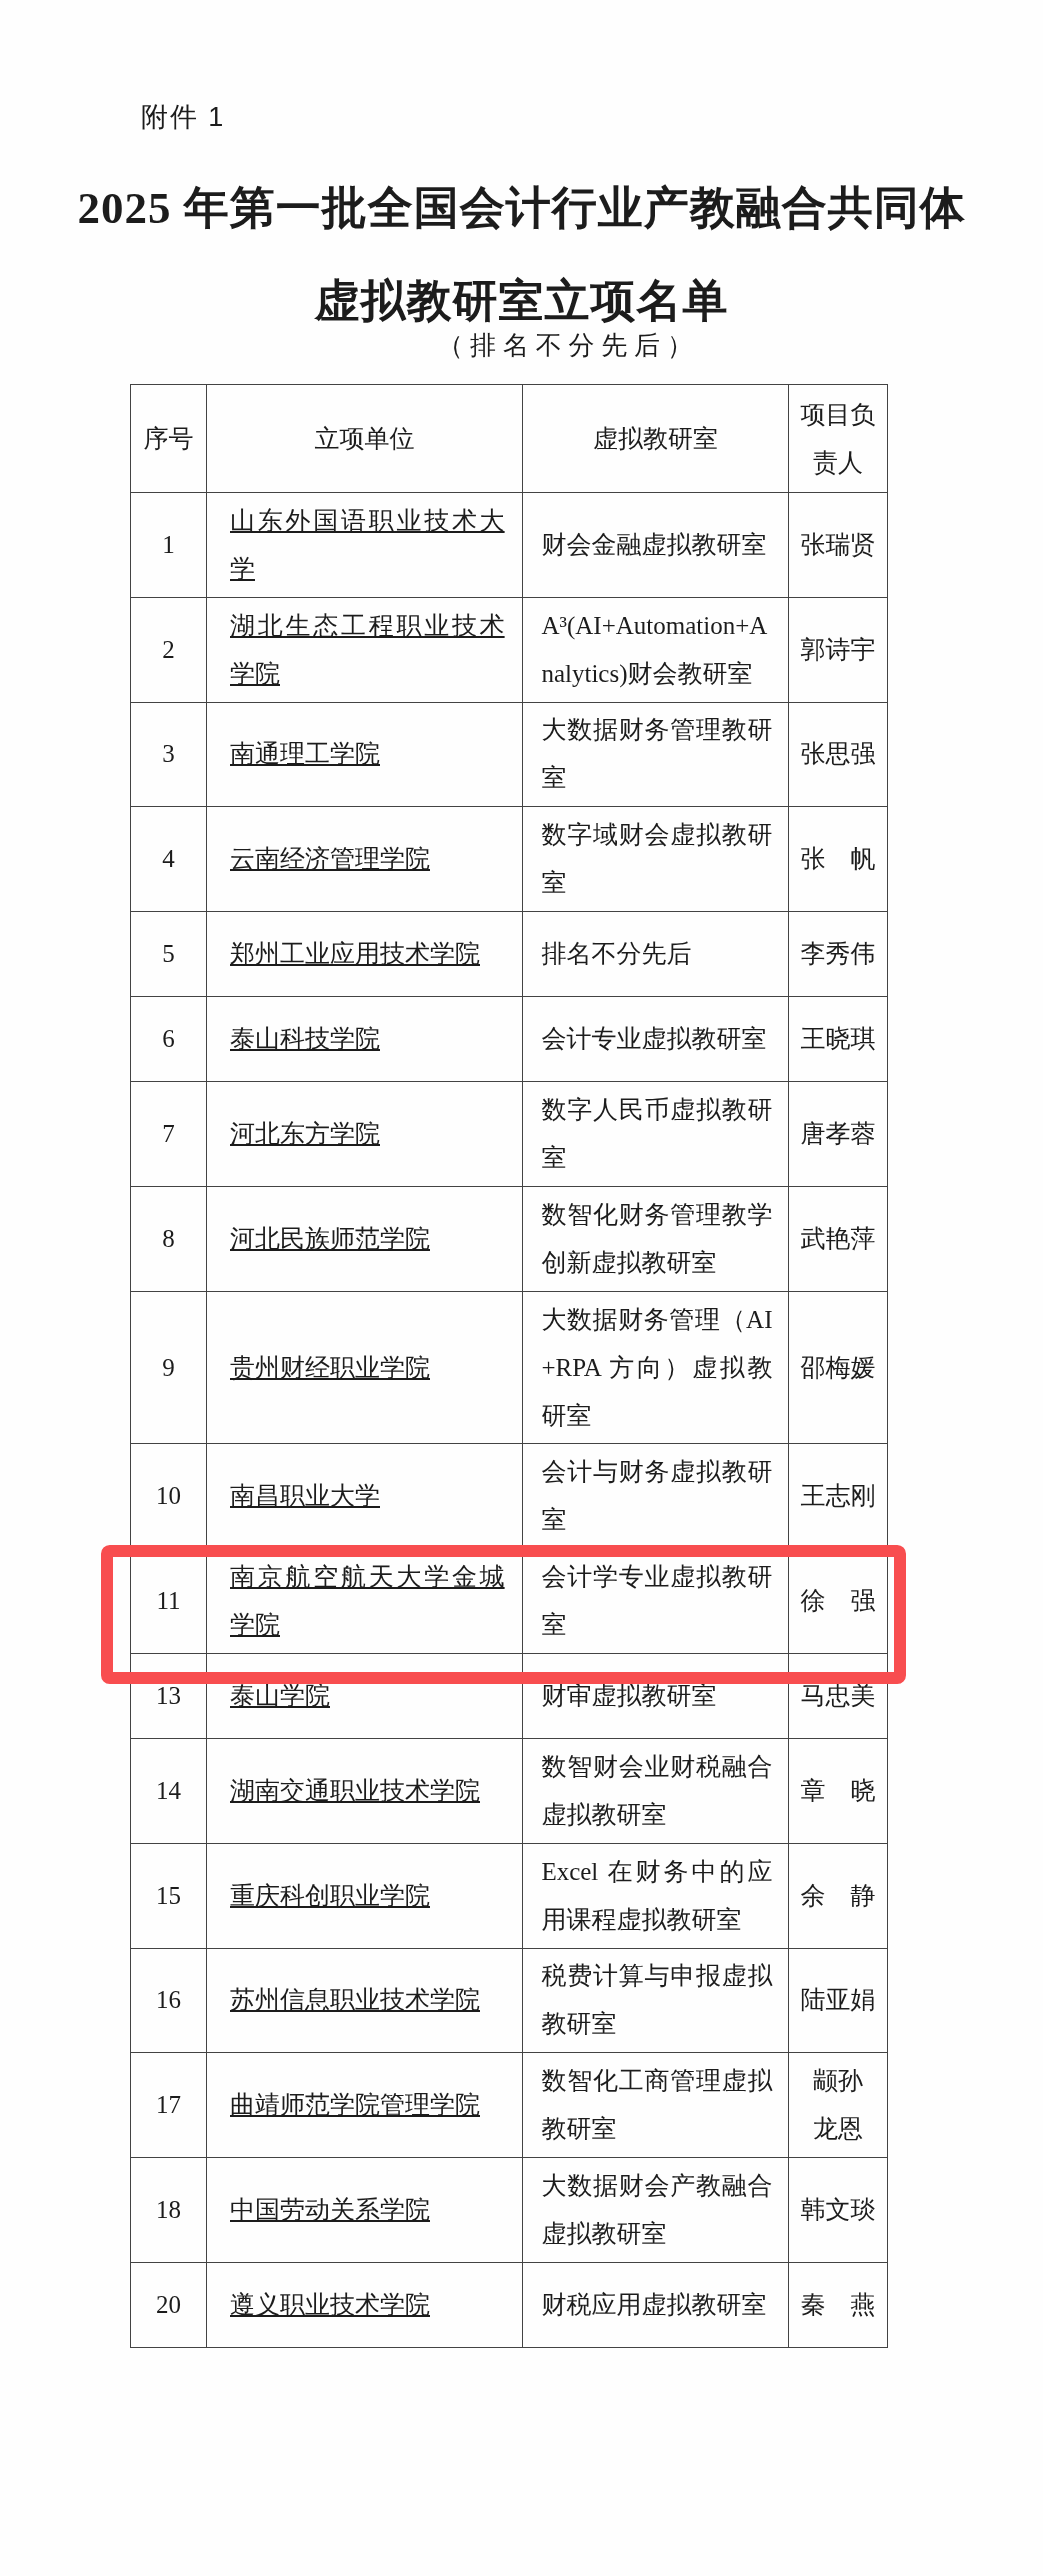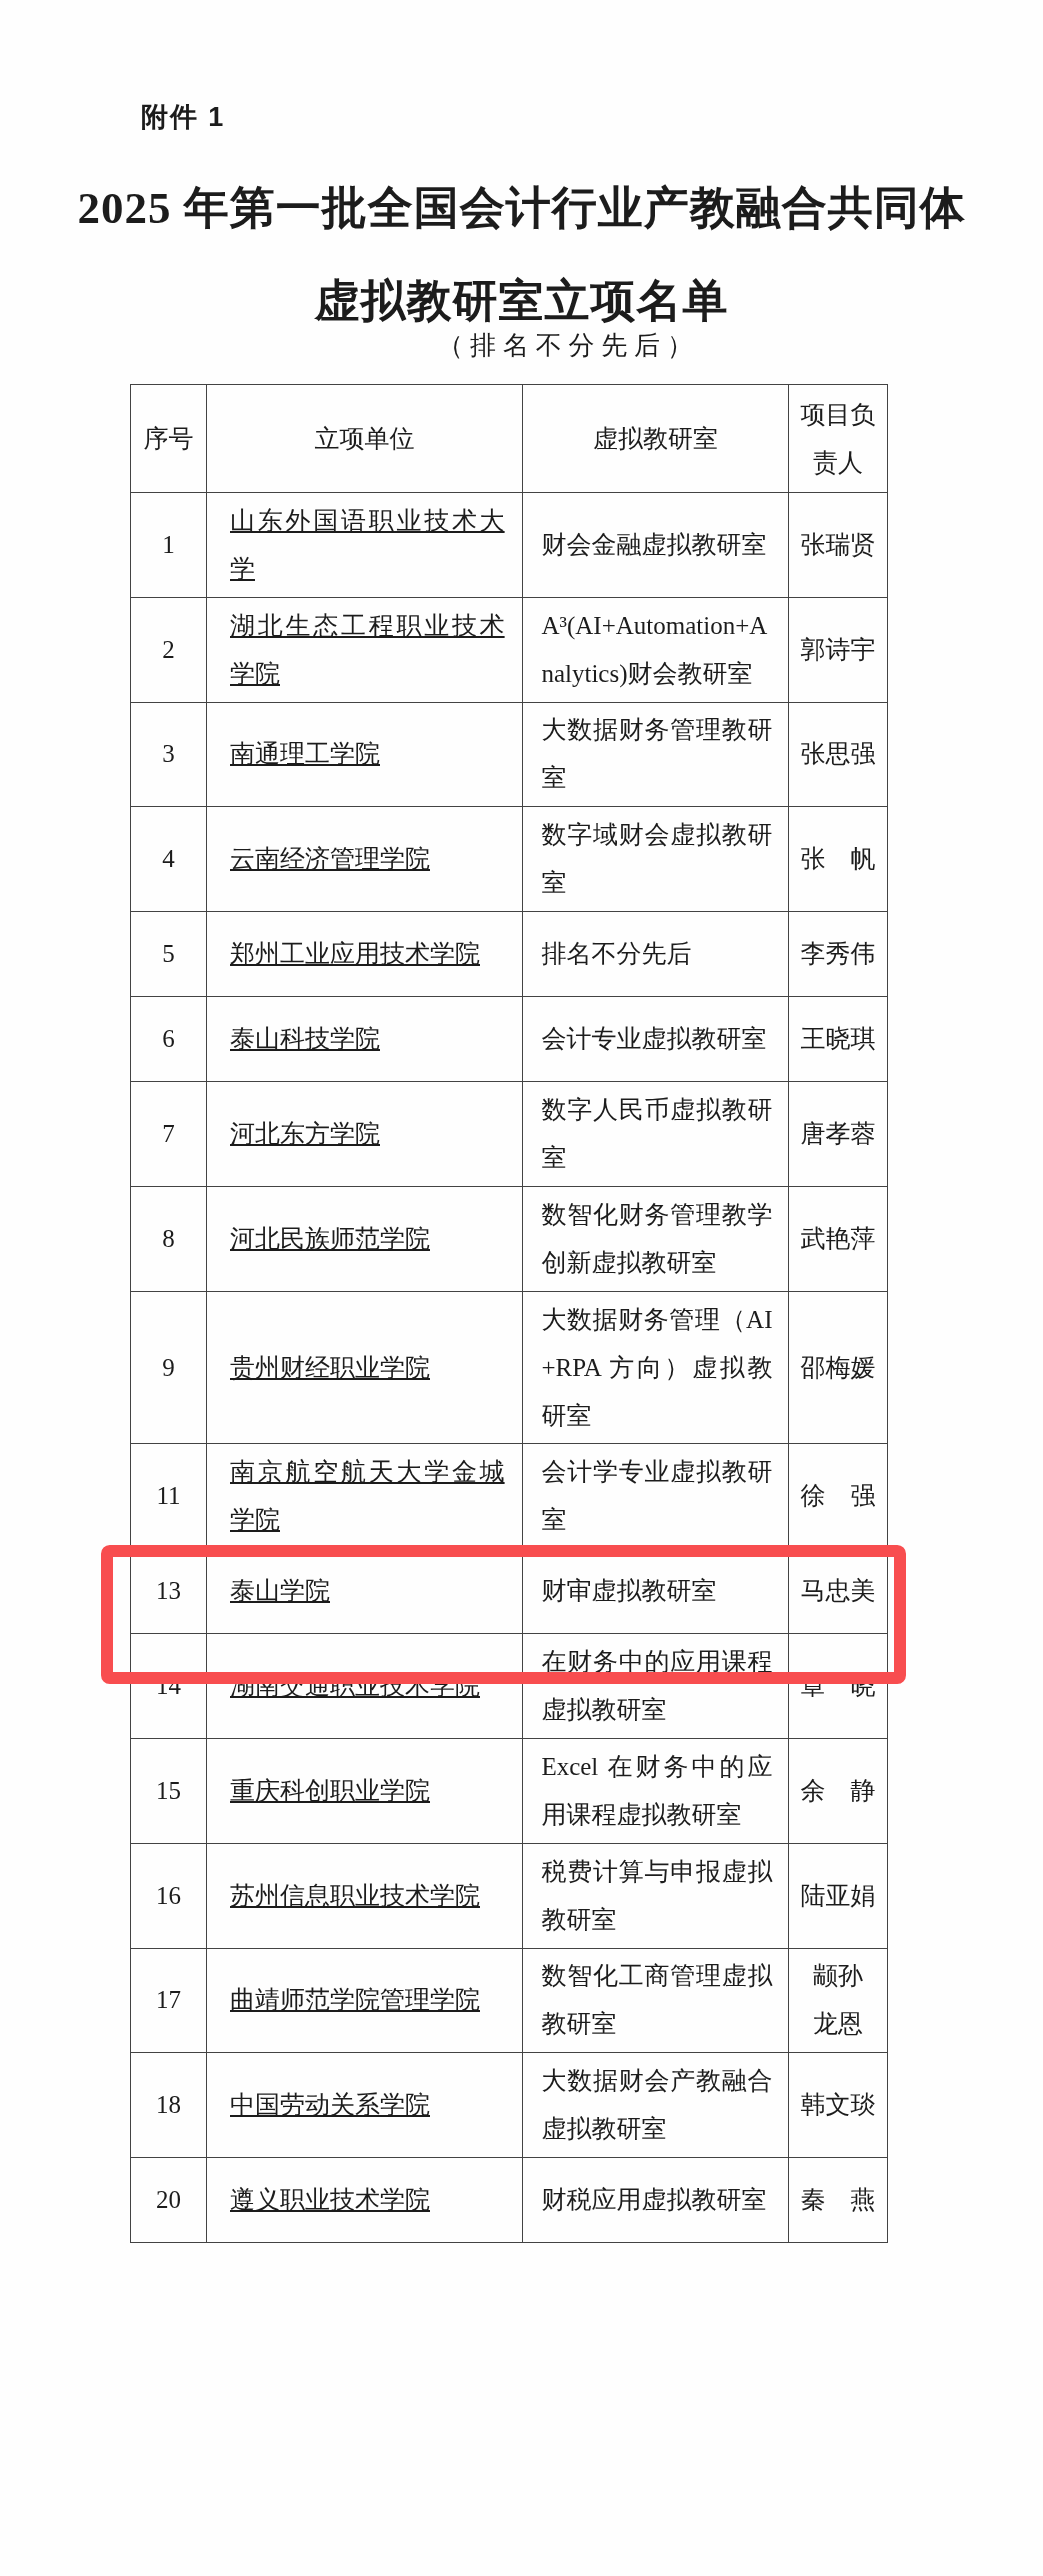--- a/index.html
+++ b/index.html
@@ -14,21 +14,21 @@
     overflow: hidden;
     font-family: "Liberation Serif", serif;
     color: #1c1c1c;
   }
   .attachment {
     position: absolute;
     left: 141px;
     top: 99px;
     font-family: "Liberation Sans", sans-serif;
     font-size: 27px;
-    font-weight: 700;
+    font-weight: 400;
     letter-spacing: 1.9px;
   }
   .title {
     position: absolute;
     top: 162px;
     left: 0;
     width: 100%;
     text-align: center;
     font-size: 45px;
     font-weight: bold;
@@ -156,35 +156,41 @@
         <td class="cell-lab">数智化财务管理教学创新虚拟教研室</td>
         <td class="cell-leader">武艳萍</td>
       </tr>
       <tr>
         <td class="cell-no">9</td>
         <td class="cell-org">贵州财经职业学院</td>
         <td class="cell-lab">大数据财务管理（AI+RPA 方向）虚拟教研室</td>
         <td class="cell-leader">邵梅媛</td>
       </tr>
       <tr>
+        <td class="cell-no">10</td>
+        <td class="cell-org">南昌职业大学</td>
+        <td class="cell-lab">会计与财务虚拟教研室</td>
+        <td class="cell-leader">王志刚</td>
+      </tr>
+      <tr>
         <td class="cell-no">11</td>
         <td class="cell-org">南京航空航天大学金城学院</td>
         <td class="cell-lab">会计学专业虚拟教研室</td>
         <td class="cell-leader">徐　强</td>
       </tr>
       <tr>
         <td class="cell-no">13</td>
         <td class="cell-org">泰山学院</td>
         <td class="cell-lab">财审虚拟教研室</td>
         <td class="cell-leader">马忠美</td>
       </tr>
       <tr>
         <td class="cell-no">14</td>
         <td class="cell-org">湖南交通职业技术学院</td>
-        <td class="cell-lab">在财务中的应用课程虚拟教研室</td>
+        <td class="cell-lab">数智财会业财税融合虚拟教研室</td>
         <td class="cell-leader">章　晓</td>
       </tr>
       <tr>
         <td class="cell-no">15</td>
         <td class="cell-org">重庆科创职业学院</td>
         <td class="cell-lab">Excel 在财务中的应用课程虚拟教研室</td>
         <td class="cell-leader">余　静</td>
       </tr>
       <tr>
         <td class="cell-no">16</td>

